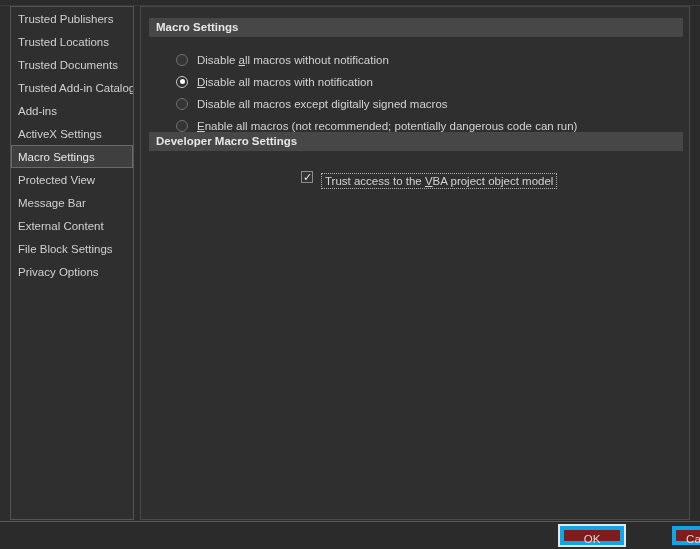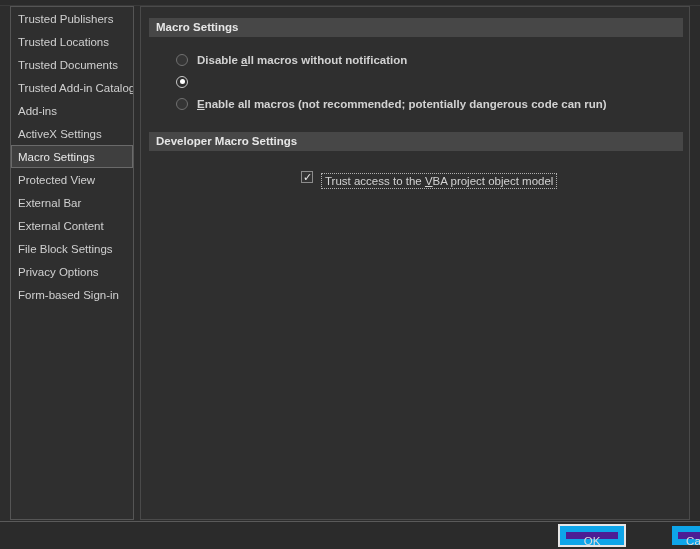--- a/index.html
+++ b/index.html
@@ -119,21 +119,20 @@
     position: absolute;
     left: 2.5px; top: 2.5px;
     width: 5px; height: 5px;
     border-radius: 50%;
     background: #ffffff;
   }
   .opt-label {
     font-size: 11.5px;
     color: #d2d2d2;
     white-space: nowrap;
-    font-weight: bold;
   }
   .acc { text-decoration: underline; }
 
   
   #dev-row {
     position: absolute;
     left: 160px;
     top: 158px;
     display: flex;
     align-items: center;
@@ -174,22 +173,22 @@
     border-top: 1px solid #5a5a5a;
   }
   .btn {
     position: absolute;
     top: 4px;
     height: 19px;
     line-height: 19px;
     text-align: center;
     font-size: 11.5px;
     color: #dcdcdc;
-    background: #4c1d95;
-    border: 6px solid #0ea5e9;
+    background: #7f1d1d;
+    border: 4px solid #0ea5e9;
     box-sizing: border-box;
   }
   #btn-ok {
     left: 560px;
     width: 64px;
     outline: 2px solid #e6e6e6;
     outline-offset: 0px;
   }
   #btn-cancel {
     left: 672px;
@@ -216,38 +215,42 @@
 
   <div id="sidebar">
       <div class="side-item">Trusted Publishers</div>
       <div class="side-item">Trusted Locations</div>
       <div class="side-item">Trusted Documents</div>
       <div class="side-item">Trusted Add-in Catalogs</div>
       <div class="side-item">Add-ins</div>
       <div class="side-item">ActiveX Settings</div>
       <div class="side-item selected">Macro Settings</div>
       <div class="side-item">Protected View</div>
-      <div class="side-item">External Bar</div>
+      <div class="side-item">Message Bar</div>
       <div class="side-item">External Content</div>
       <div class="side-item">File Block Settings</div>
       <div class="side-item">Privacy Options</div>
-      <div class="side-item">Form-based Sign-in</div>
     </div>
 
   <div id="main">
 
     <div class="group-header" id="grp-macro">Macro Settings</div>
 
     <div class="option-list" id="macro-options">
         <div class="option-row">
           <span class="radio"></span>
           <span class="opt-label">Disable <span class="acc">a</span>ll macros without notification</span>
         </div>
         <div class="option-row">
           <span class="radio checked"></span>
+          <span class="opt-label"><span class="acc">D</span>isable all macros with notification</span>
+        </div>
+        <div class="option-row">
+          <span class="radio"></span>
+          <span class="opt-label">Disable all macros except di<span class="acc">g</span>itally signed macros</span>
         </div>
         <div class="option-row">
           <span class="radio"></span>
           <span class="opt-label"><span class="acc">E</span>nable all macros (not recommended; potentially dangerous code can run)</span>
         </div>
       </div>
 
     <div class="group-header" id="grp-dev">Developer Macro Settings</div>
 
     <div id="dev-row">

